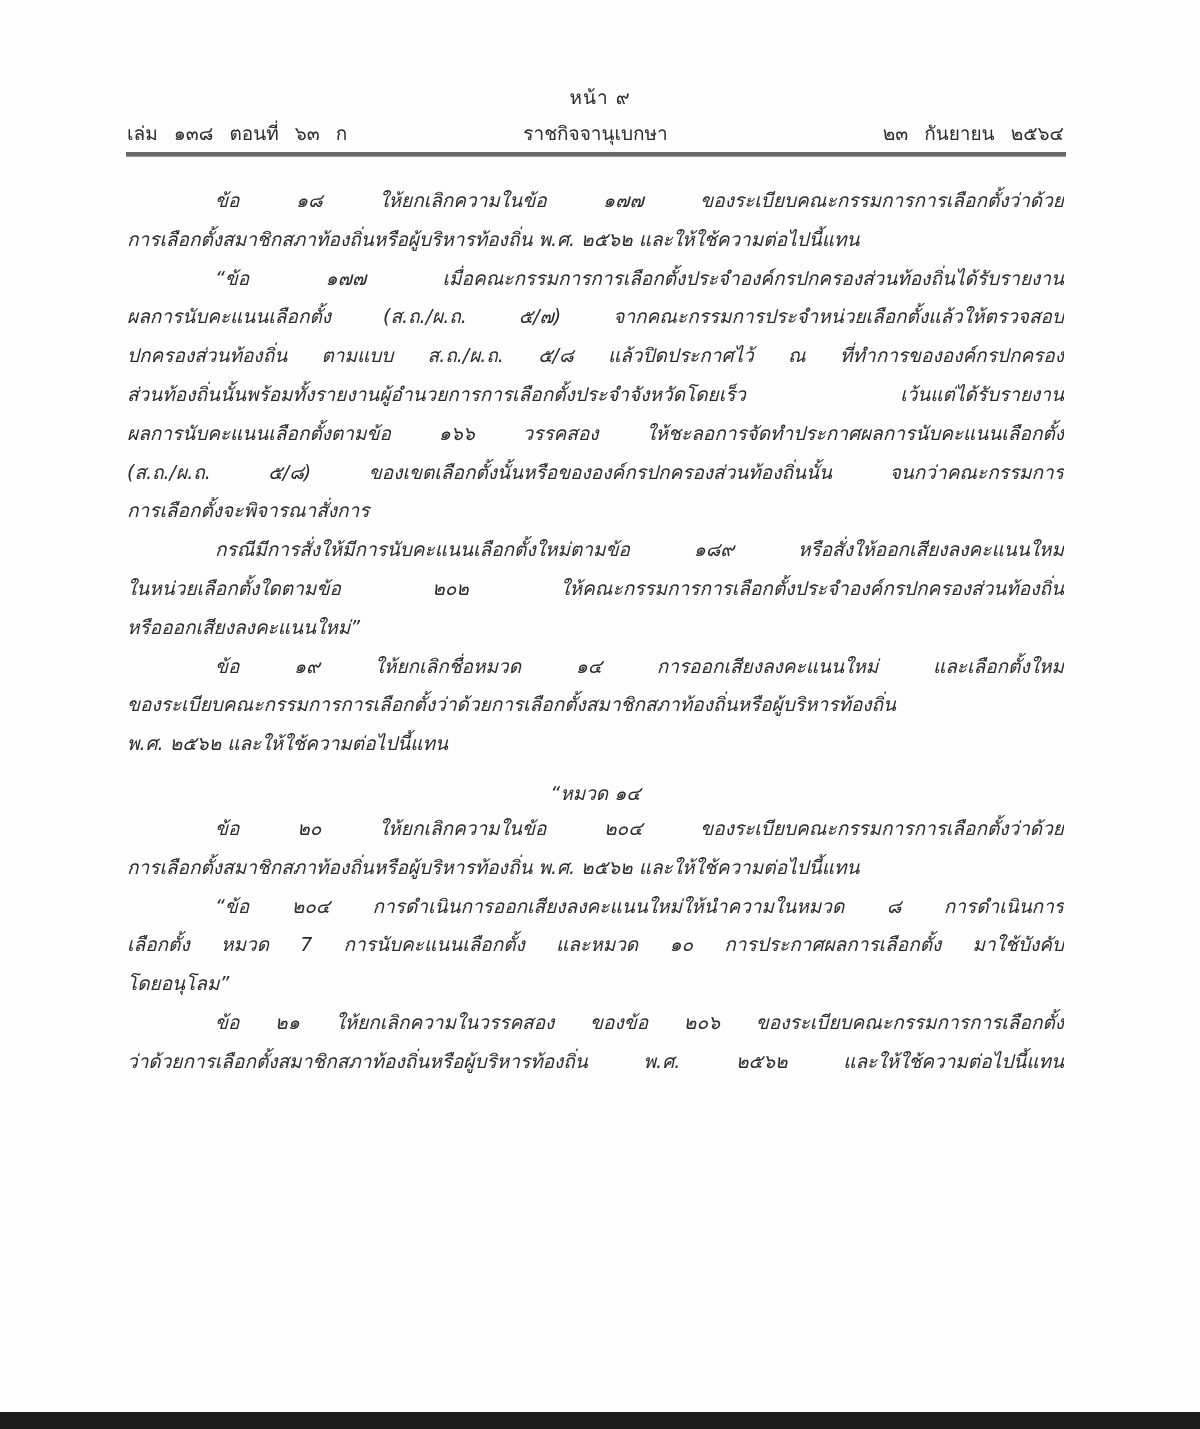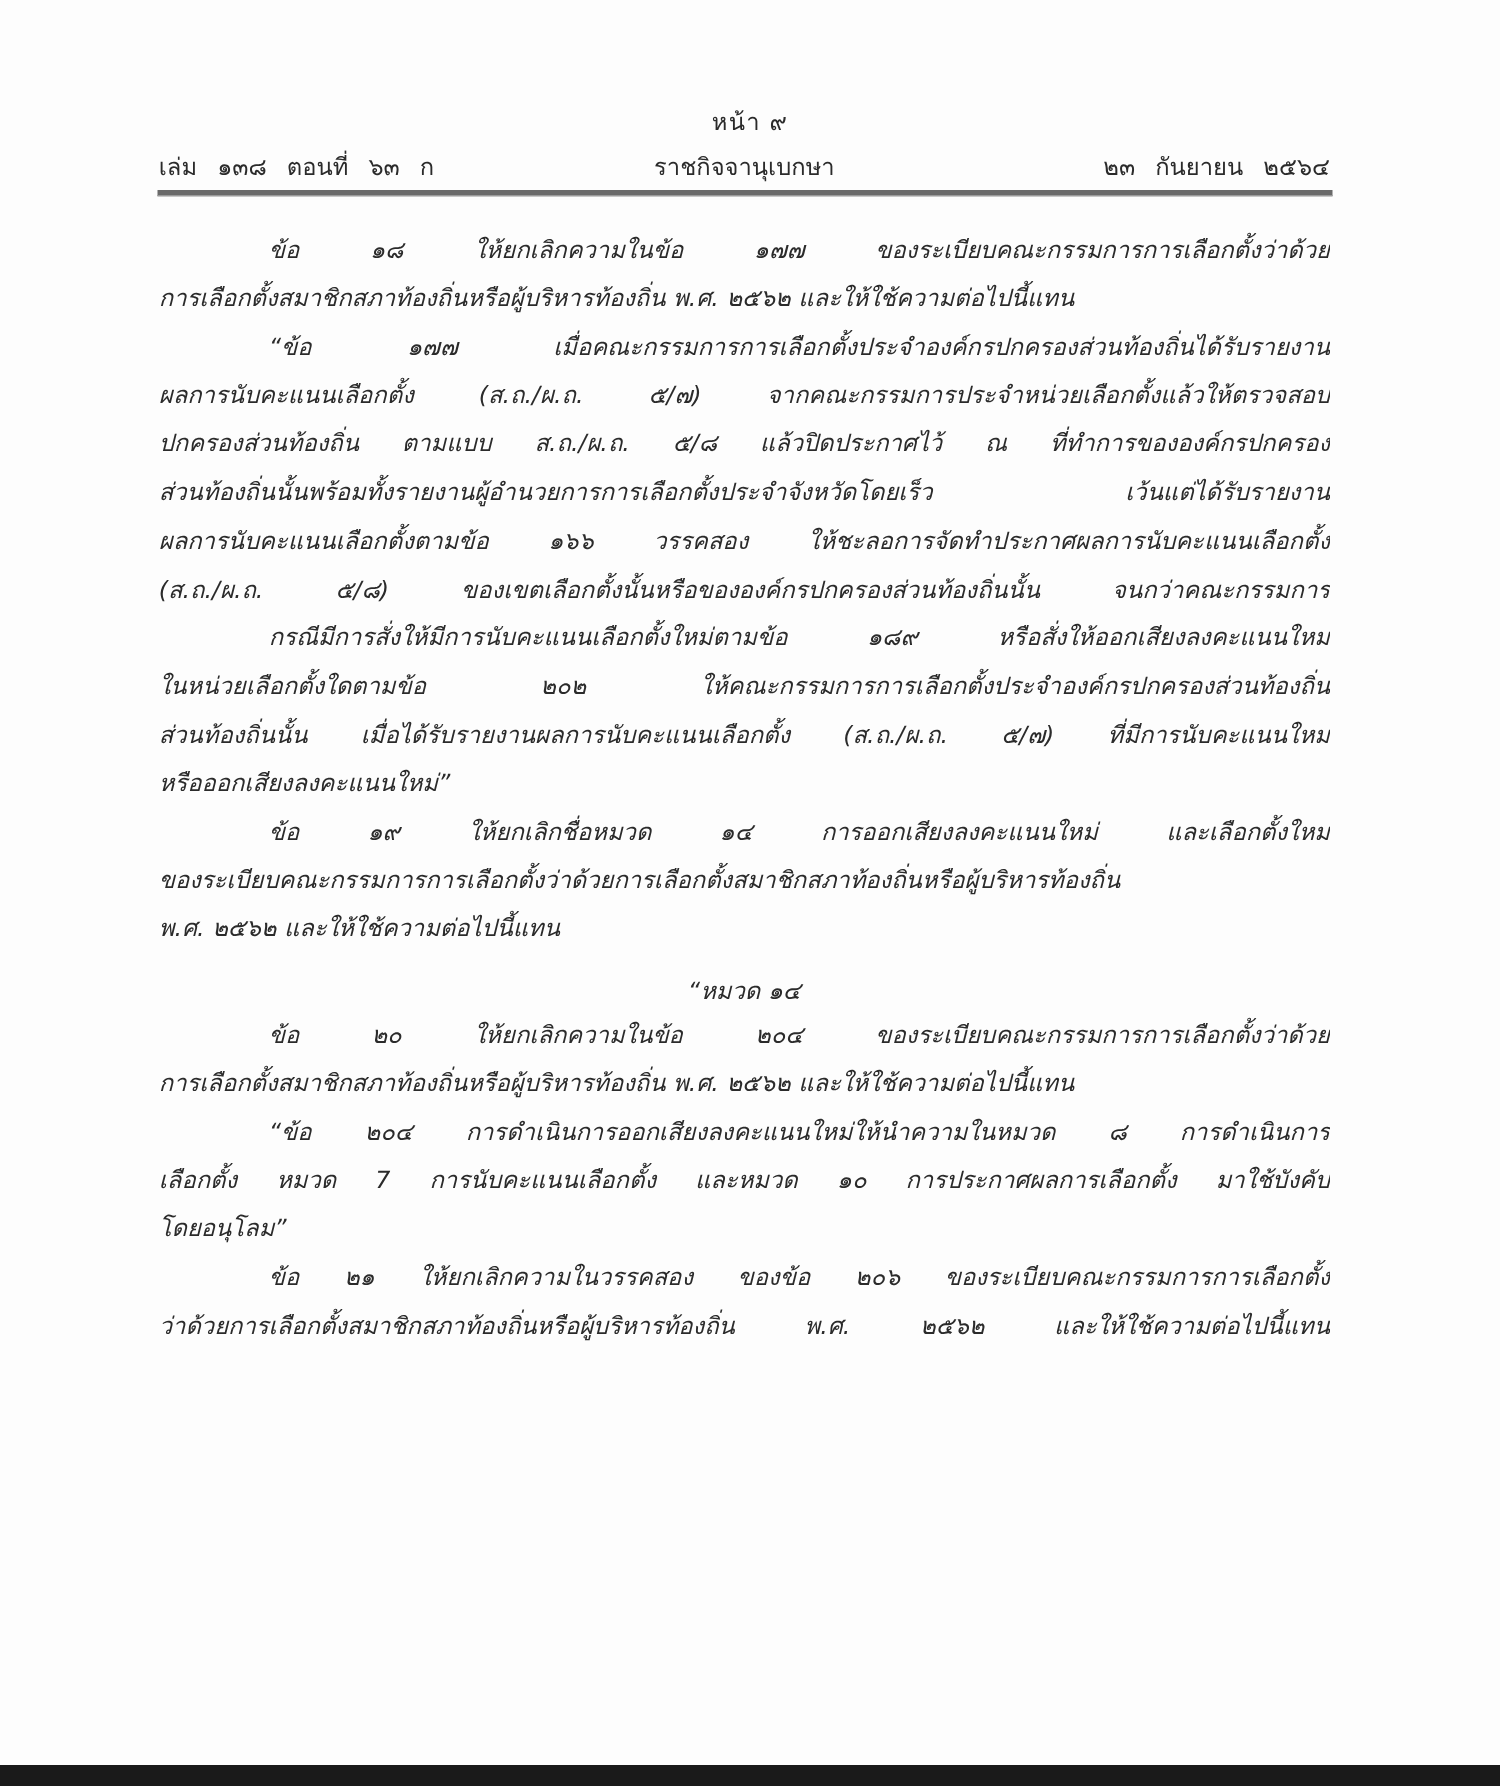--- a/index.html
+++ b/index.html
@@ -95,23 +95,23 @@
 
   <div class="body-text">
     <div class="line indent">ข้อ ๑๘ ให้ยกเลิกความในข้อ ๑๗๗ ของระเบียบคณะกรรมการการเลือกตั้งว่าด้วย</div>
     <div class="line last">การเลือกตั้งสมาชิกสภาท้องถิ่นหรือผู้บริหารท้องถิ่น พ.ศ. ๒๕๖๒ และให้ใช้ความต่อไปนี้แทน</div>
     <div class="line indent">“ข้อ ๑๗๗ เมื่อคณะกรรมการการเลือกตั้งประจำองค์กรปกครองส่วนท้องถิ่นได้รับรายงาน</div>
     <div class="line">ผลการนับคะแนนเลือกตั้ง (ส.ถ./ผ.ถ. ๕/๗) จากคณะกรรมการประจำหน่วยเลือกตั้งแล้วให้ตรวจสอบ</div>
     <div class="line">ปกครองส่วนท้องถิ่น ตามแบบ ส.ถ./ผ.ถ. ๕/๘ แล้วปิดประกาศไว้ ณ ที่ทำการขององค์กรปกครอง</div>
     <div class="line">ส่วนท้องถิ่นนั้นพร้อมทั้งรายงานผู้อำนวยการการเลือกตั้งประจำจังหวัดโดยเร็ว เว้นแต่ได้รับรายงาน</div>
     <div class="line">ผลการนับคะแนนเลือกตั้งตามข้อ ๑๖๖ วรรคสอง ให้ชะลอการจัดทำประกาศผลการนับคะแนนเลือกตั้ง</div>
     <div class="line">(ส.ถ./ผ.ถ. ๕/๘) ของเขตเลือกตั้งนั้นหรือขององค์กรปกครองส่วนท้องถิ่นนั้น จนกว่าคณะกรรมการ</div>
+    <div class="line last">การเลือกตั้งจะพิจารณาสั่งการ</div>
     <div class="line indent">กรณีมีการสั่งให้มีการนับคะแนนเลือกตั้งใหม่ตามข้อ ๑๘๙ หรือสั่งให้ออกเสียงลงคะแนนใหม่</div>
     <div class="line">ในหน่วยเลือกตั้งใดตามข้อ ๒๐๒ ให้คณะกรรมการการเลือกตั้งประจำองค์กรปกครองส่วนท้องถิ่น</div>
-    <div class="line">ส่วนท้องถิ่นนั้น เมื่อได้รับรายงานผลการนับคะแนนเลือกตั้ง (ส.ถ./ผ.ถ. ๕/๗) ที่มีการนับคะแนนใหม่</div>
     <div class="line last">หรือออกเสียงลงคะแนนใหม่”</div>
     <div class="line indent">ข้อ ๑๙ ให้ยกเลิกชื่อหมวด ๑๔ การออกเสียงลงคะแนนใหม่ และเลือกตั้งใหม่</div>
     <div class="line">ของระเบียบคณะกรรมการการเลือกตั้งว่าด้วยการเลือกตั้งสมาชิกสภาท้องถิ่นหรือผู้บริหารท้องถิ่น</div>
     <div class="line last">พ.ศ. ๒๕๖๒ และให้ใช้ความต่อไปนี้แทน</div>
     <div class="spacer"></div>
     <div class="line center" style="height:32px;line-height:32px;">“หมวด ๑๔</div>
     <div class="line indent">ข้อ ๒๐ ให้ยกเลิกความในข้อ ๒๐๔ ของระเบียบคณะกรรมการการเลือกตั้งว่าด้วย</div>
     <div class="line last">การเลือกตั้งสมาชิกสภาท้องถิ่นหรือผู้บริหารท้องถิ่น พ.ศ. ๒๕๖๒ และให้ใช้ความต่อไปนี้แทน</div>
     <div class="line indent">“ข้อ ๒๐๔ การดำเนินการออกเสียงลงคะแนนใหม่ให้นำความในหมวด ๘ การดำเนินการ</div>
     <div class="line">เลือกตั้ง หมวด 7 การนับคะแนนเลือกตั้ง และหมวด ๑๐ การประกาศผลการเลือกตั้ง มาใช้บังคับ</div>

